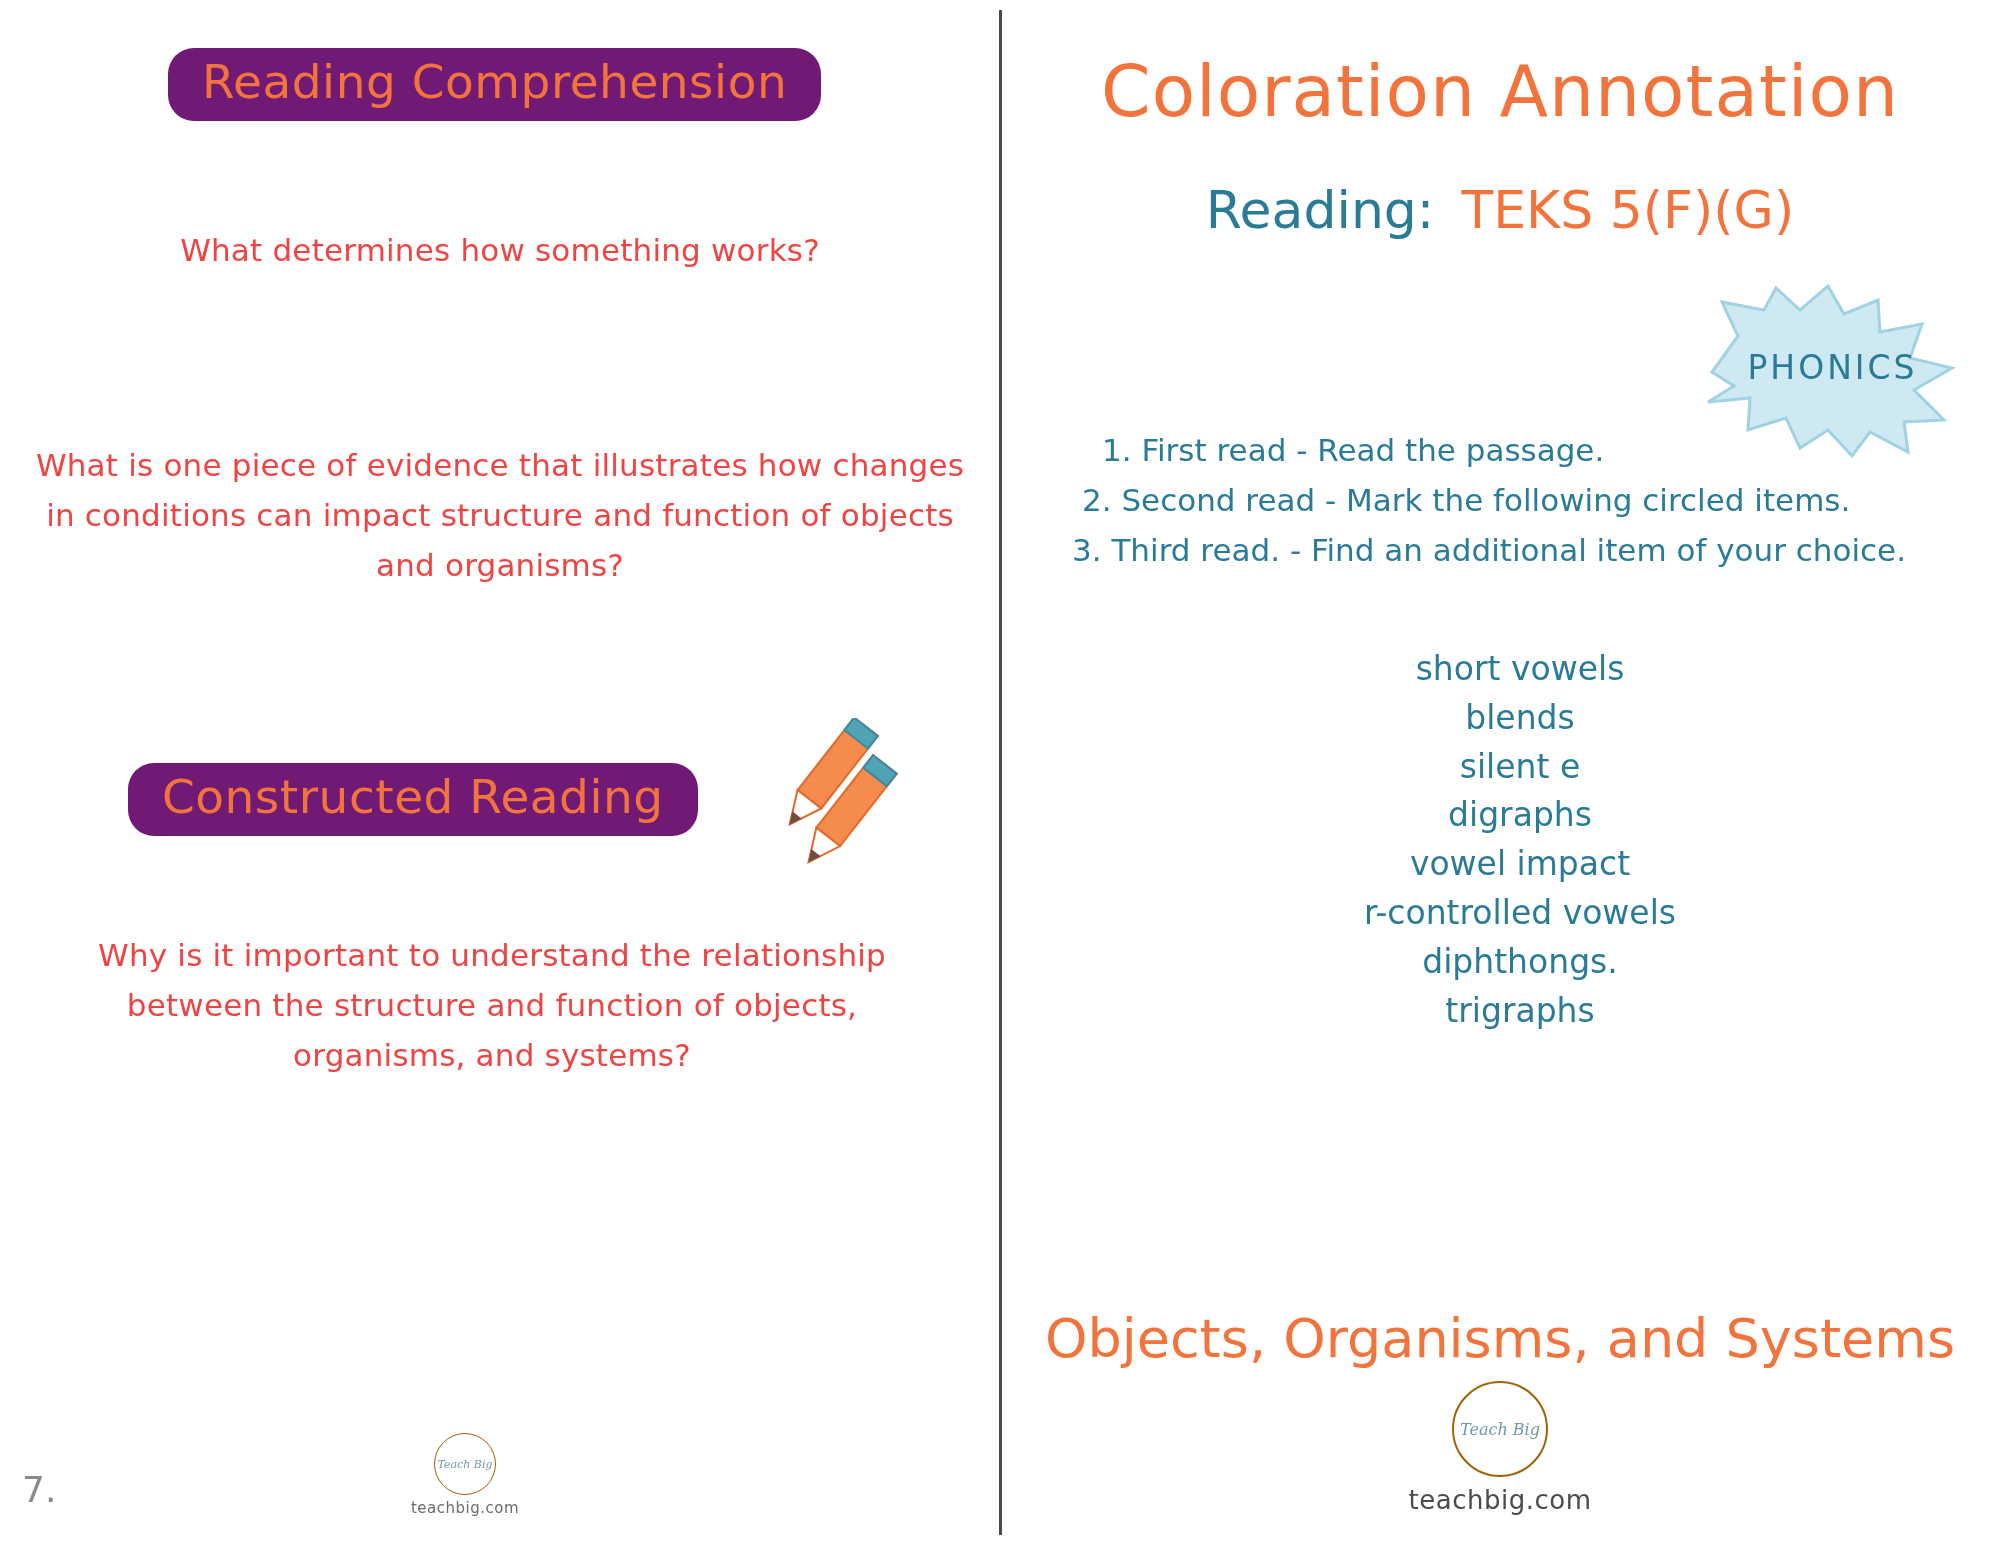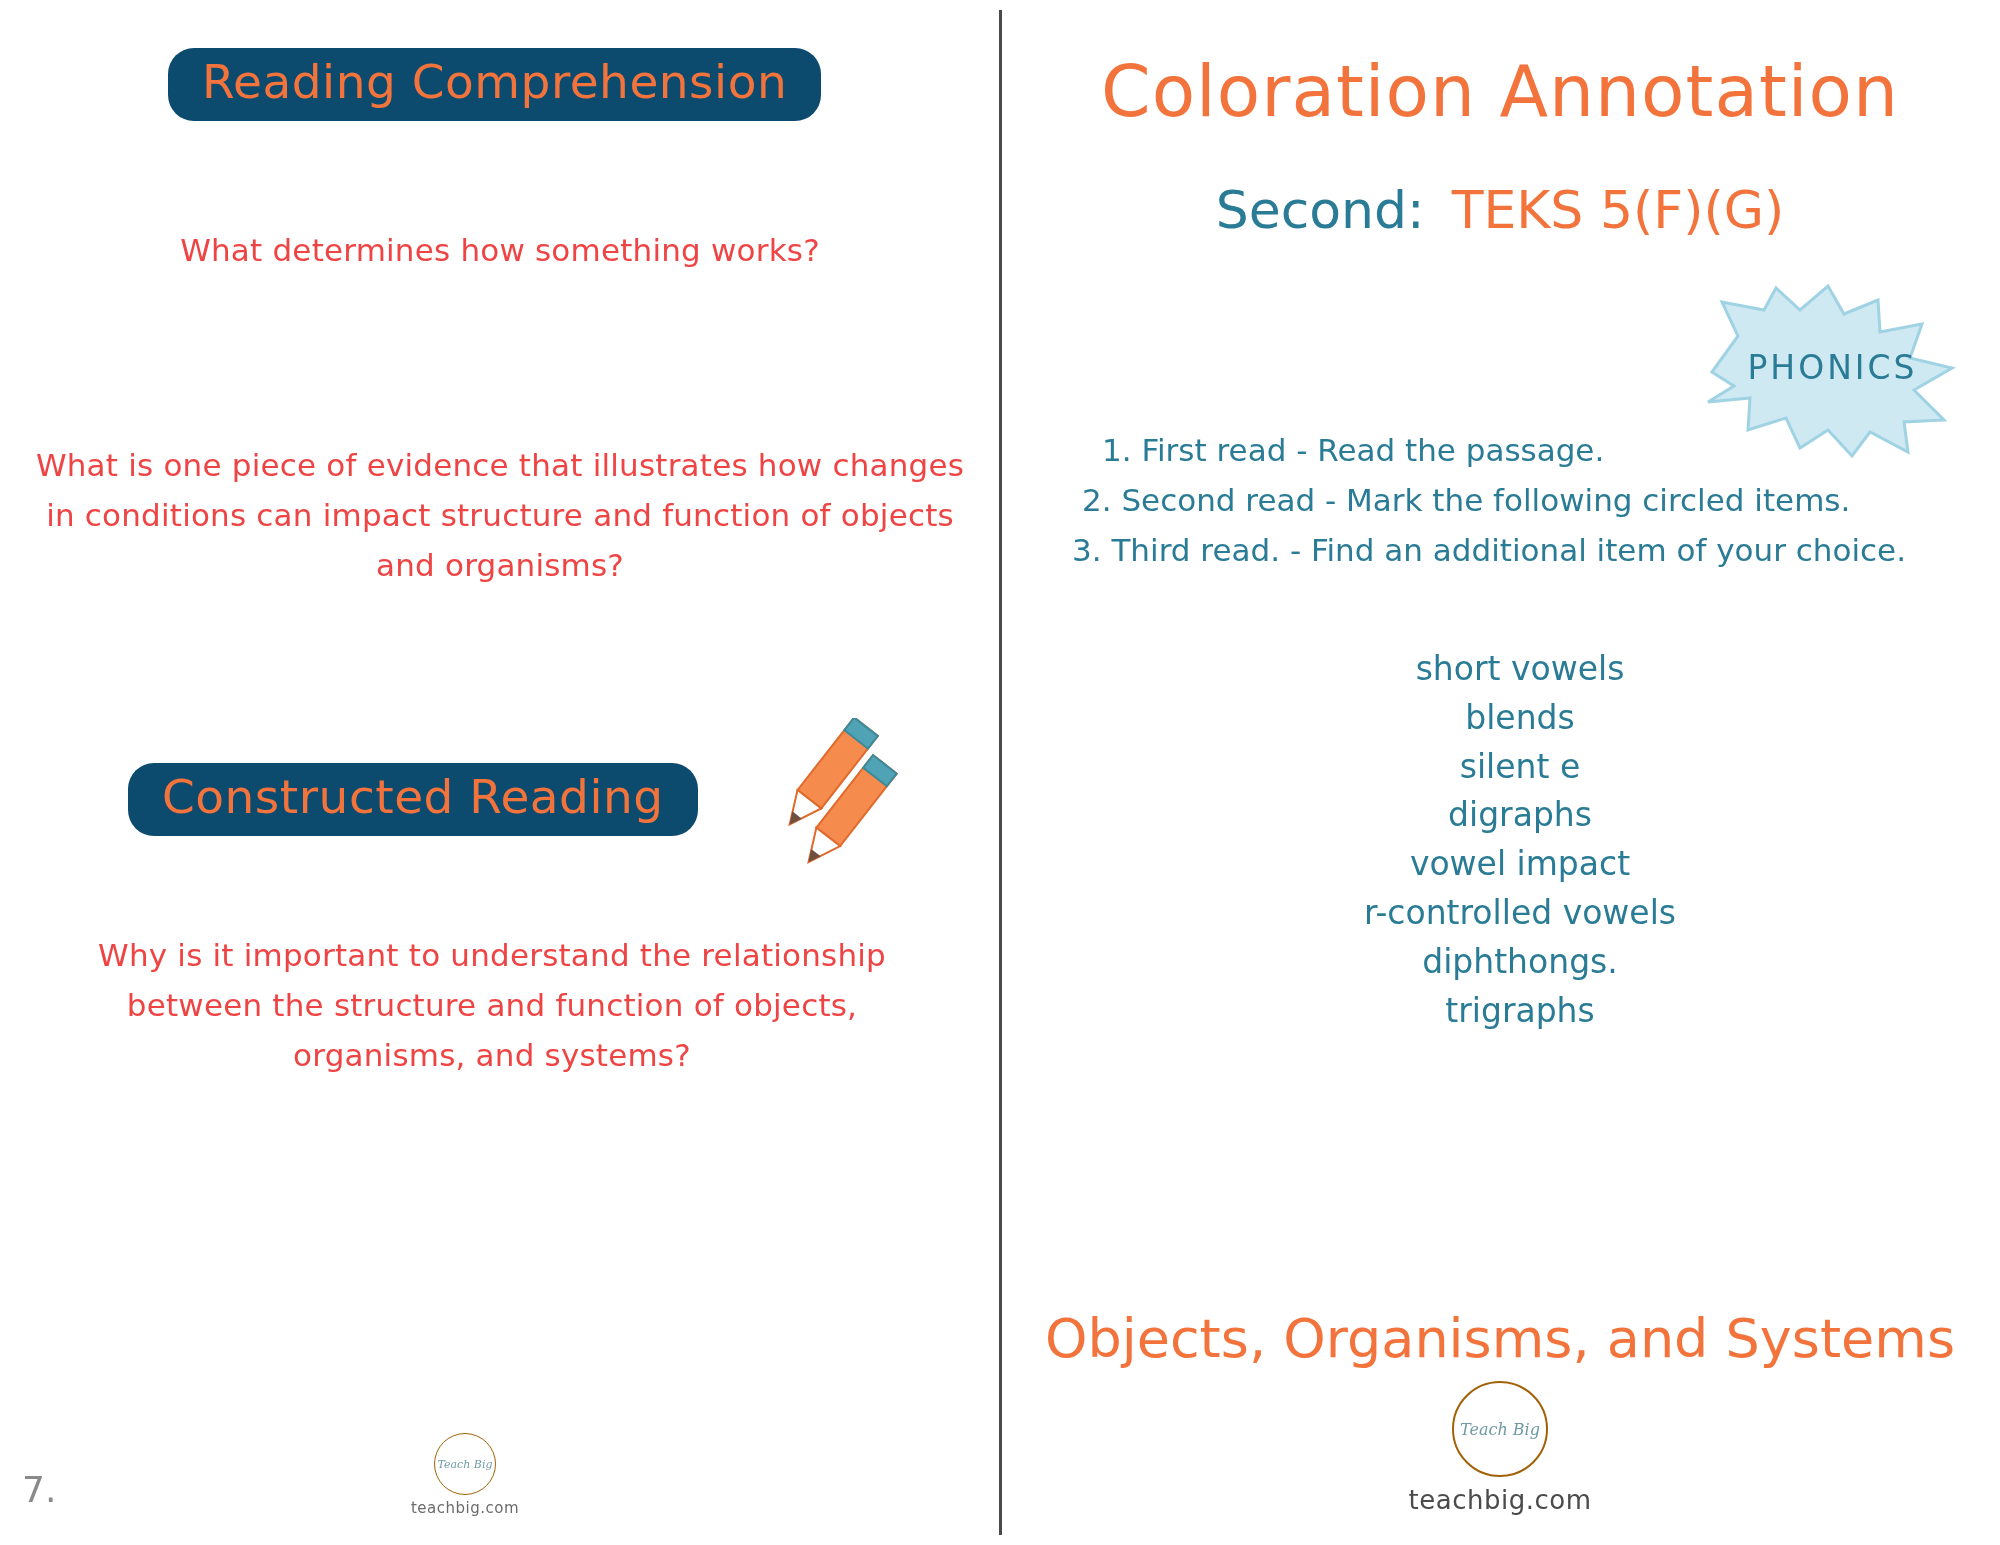--- a/index.html
+++ b/index.html
@@ -34,21 +34,21 @@
   .spine {
     position: absolute;
     left: 999px;
     top: 10px;
     bottom: 10px;
     width: 3px;
     background: #4a4a4a;
   }
 
   .pill {
-    background: #0c4a6e;
+    background: #701a75;
     border-radius: 26px;
     display: inline-block;
     padding: 10px 34px 16px 34px;
     line-height: 1;
   }
   .pill-text {
     font-family: "DejaVu Sans", sans-serif;
     font-size: 47px;
     color: #f2743c;
     letter-spacing: 0.5px;
@@ -296,21 +296,21 @@
     </div>
   </div>
 
   <div class="spine"></div>
 
   <div class="right-page">
 
     <div class="title-main">Coloration Annotation</div>
 
     <div class="title-sub">
-      <span class="sub-a">Second:</span>
+      <span class="sub-a">Reading:</span>
       <span class="sub-b">TEKS 5(F)(G)</span>
     </div>
 
     <div class="burst">
       <svg viewBox="0 0 265 180" width="265" height="180">
         <polygon points="12,92 38,56 22,22 64,30 76,8 100,30 128,6 144,34 178,20 180,52 222,44 210,78 252,88 214,110 244,140 204,142 208,172 170,152 152,176 128,150 100,168 86,138 48,150 50,118 8,122 34,106" fill="#cfe9f2" stroke="#9fd3e4" stroke-width="3"></polygon>
       </svg>
       <div class="burst-label">PHONICS</div>
     </div>
 

